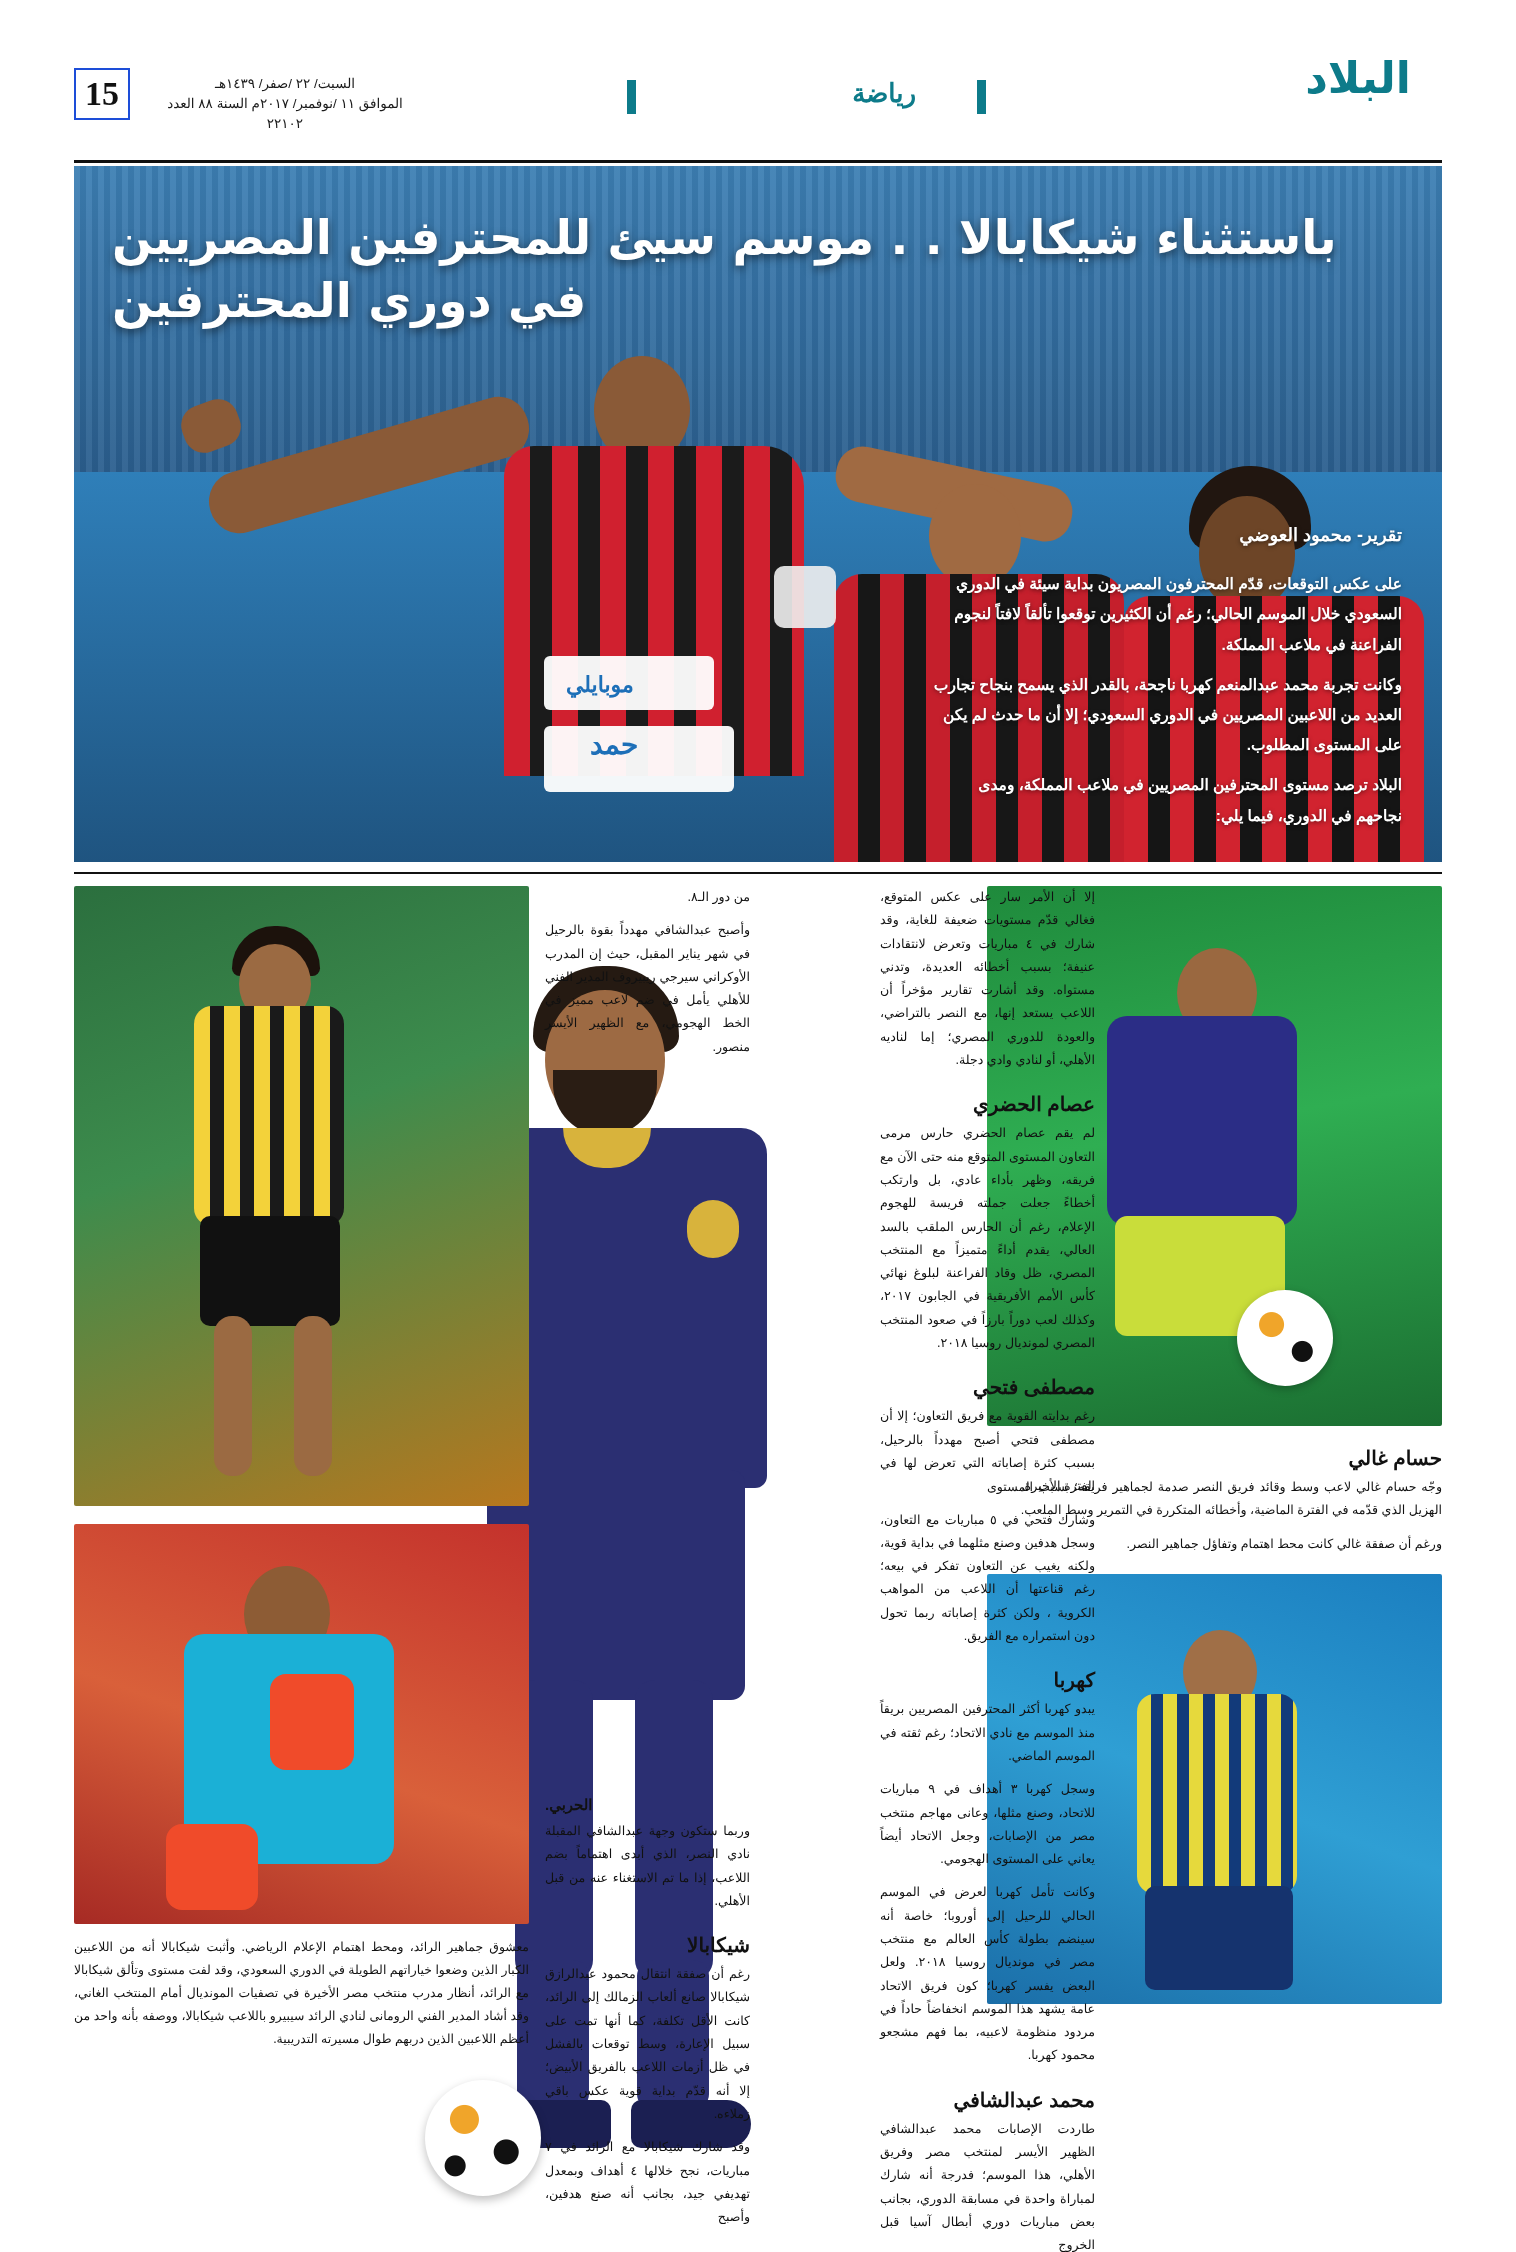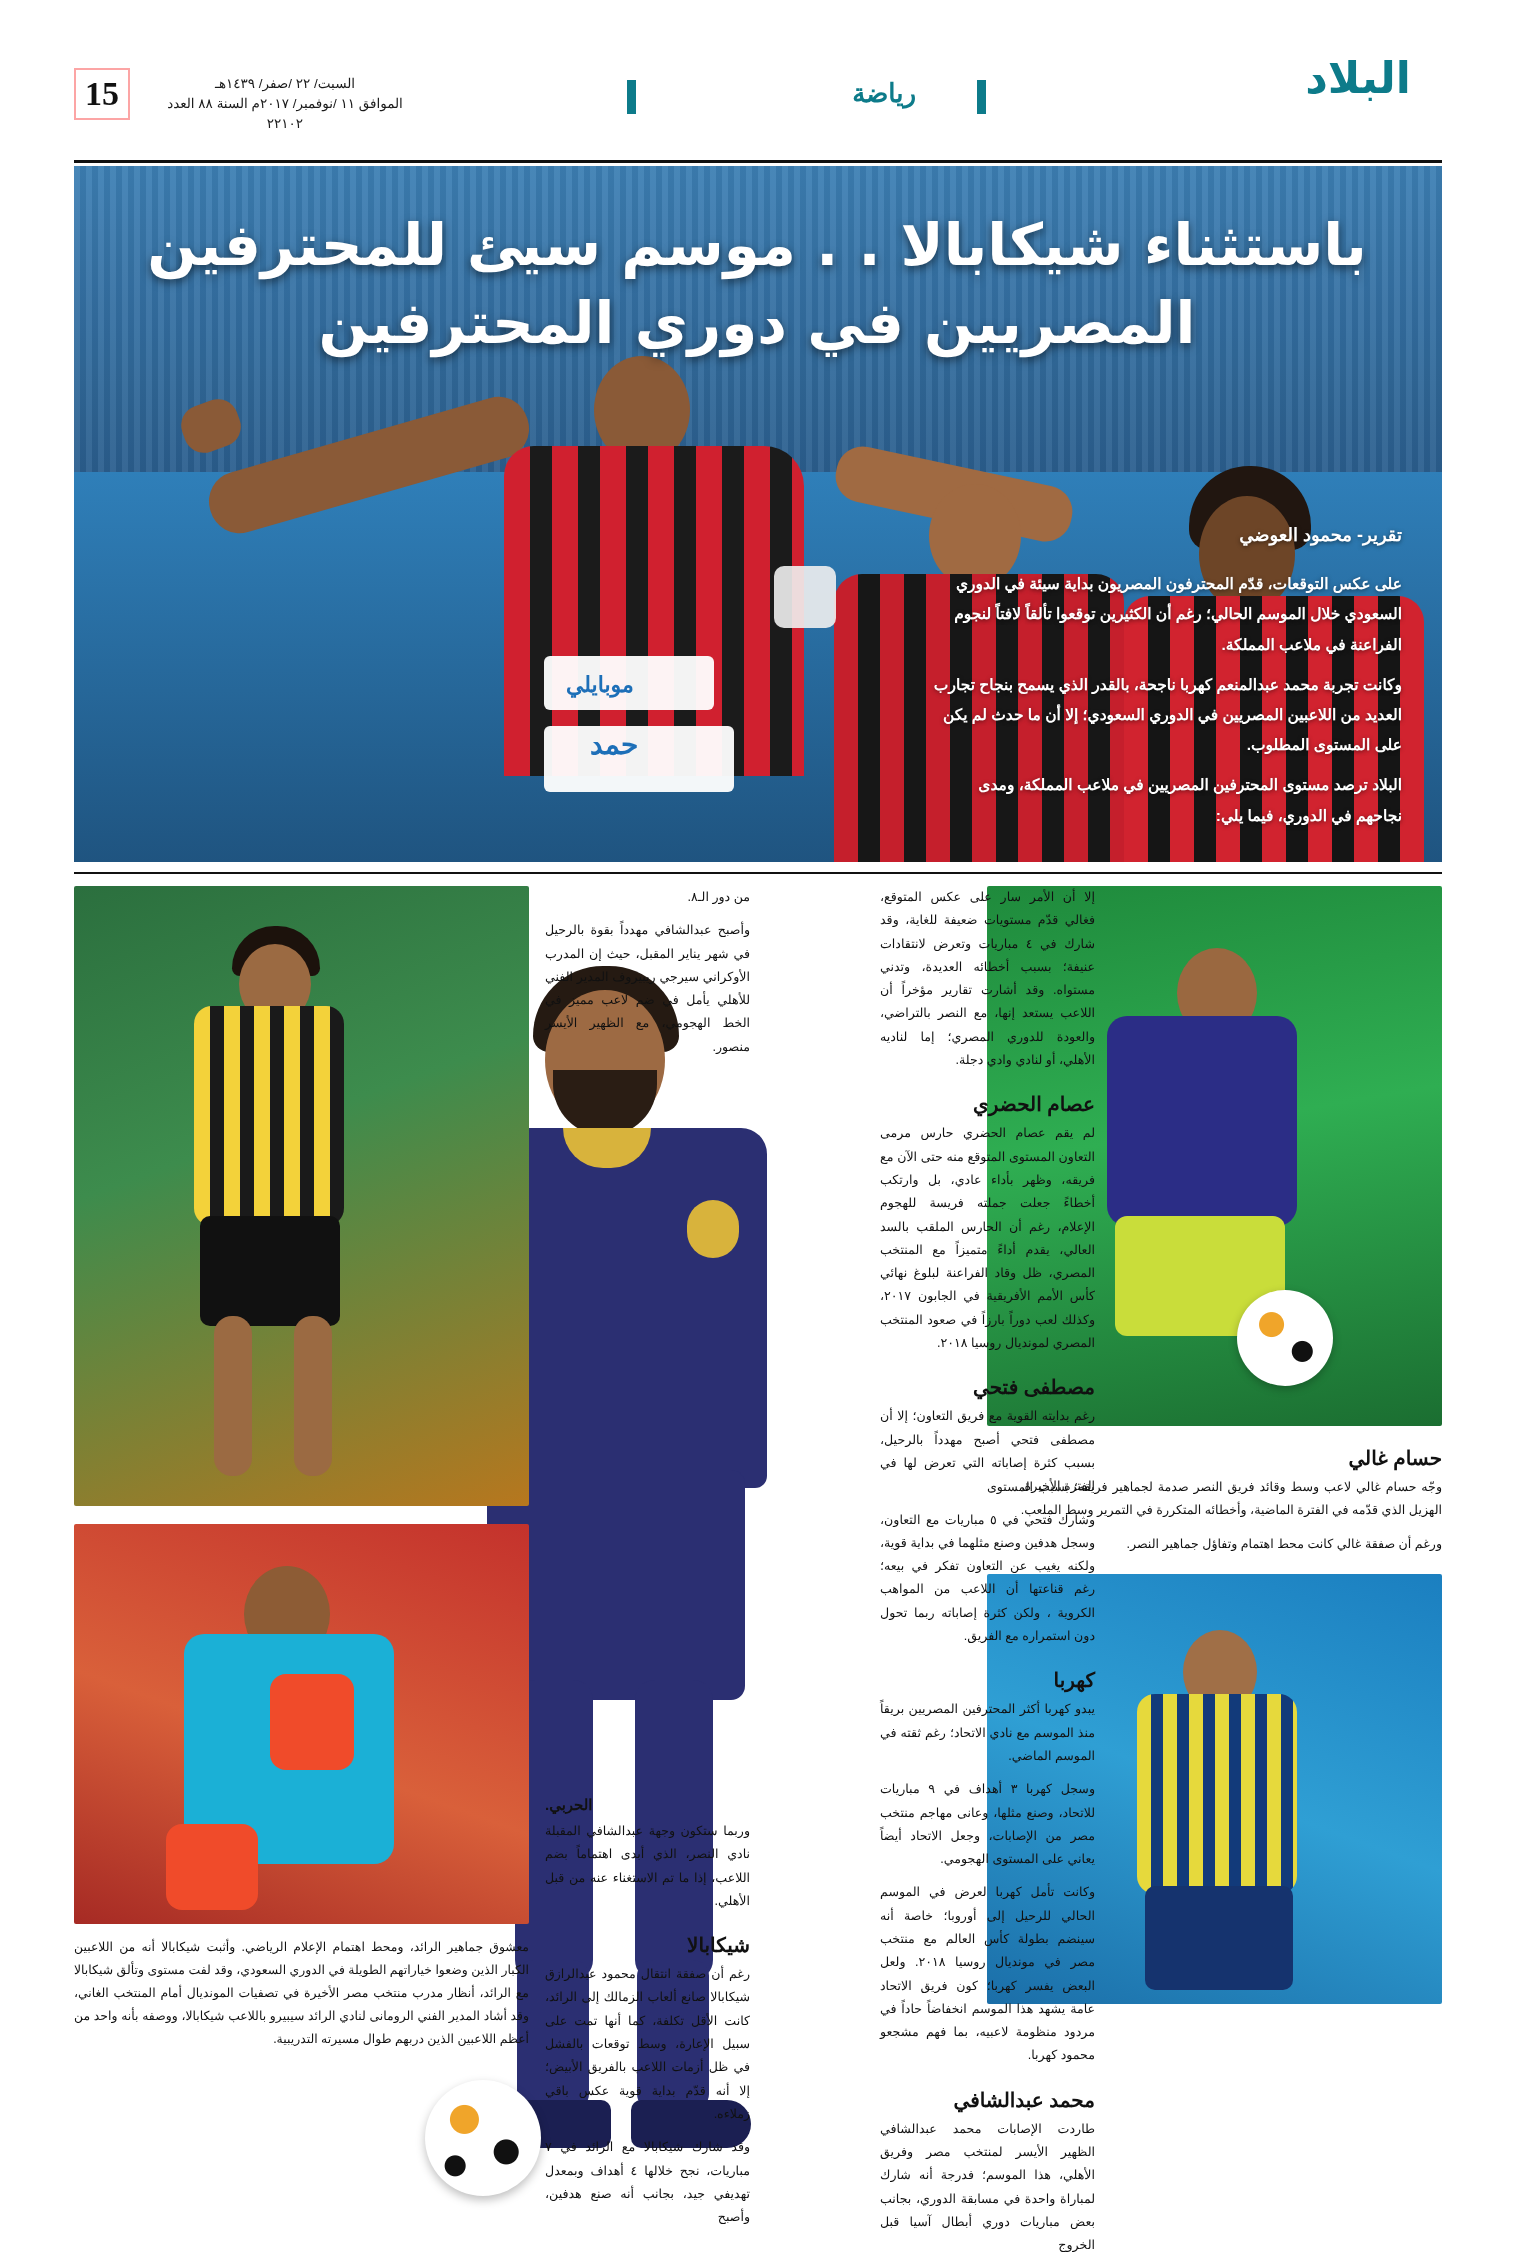--- a/index.html
+++ b/index.html
@@ -18,21 +18,21 @@
   .mast-section{
     position:absolute;right:600px;top:78px;color:#0d7b8a;font-size:26px;font-weight:bold;
   }
   .mast-tick{position:absolute;top:80px;width:9px;height:34px;background:#0d7b8a;}
   .mast-date{
     position:absolute;left:160px;top:74px;width:250px;text-align:center;
     font-size:13.5px;line-height:20px;color:#1a1a1a;
   }
   .mast-pageno{
     position:absolute;left:74px;top:68px;width:52px;height:48px;
-    border:2px solid #fca5a5;display:flex;align-items:center;justify-content:center;
+    border:2px solid #1d4ed8;display:flex;align-items:center;justify-content:center;
     font-size:34px;font-weight:bold;color:#111;
     font-family:"Liberation Serif", serif;
   }
   .rule-top{position:absolute;left:74px;top:160px;width:1368px;height:3px;background:#111;}
 
   
   .hero{
     position:absolute;left:74px;top:166px;width:1368px;height:696px;overflow:hidden;
     background:linear-gradient(180deg,#2e6fa8 0%,#3f86bd 40%,#2c5f8c 100%);
   }
@@ -58,22 +58,22 @@
     background:repeating-linear-gradient(90deg,#c51f2c 0 24px,#171717 24px 46px);}
   .pl2-arm{left:760px;top:300px;width:240px;height:56px;border-radius:26px;background:#a06a42;transform:rotate(12deg);}
   .pl3-head{left:1125px;top:330px;width:96px;height:116px;border-radius:48px/58px;background:#6d4527;}
   .pl3-hair{left:1115px;top:300px;width:122px;height:84px;border-radius:60px 60px 20px 20px;background:#211610;}
   .pl3-body{left:1050px;top:430px;width:300px;height:290px;border-radius:26px 26px 0 0;
     background:repeating-linear-gradient(90deg,#d1232f 0 24px,#151515 24px 46px);}
   .spon1{position:absolute;left:470px;top:490px;width:170px;height:54px;background:#ffffff;border-radius:6px;opacity:.95;}
   .spon2{position:absolute;left:470px;top:560px;width:190px;height:66px;background:#ffffff;border-radius:6px;opacity:.95;}
   .spon-tx{position:absolute;color:#1d6fb8;font-size:22px;font-weight:bold;}
   .hero-title{
-    position:absolute;right:40px;top:40px;width:1290px;text-align:center;
-    color:#ffffff;font-size:58px;line-height:1.35;font-weight:bold;
+    position:absolute;right:40px;top:40px;width:1290px;text-align:left;
+    color:#ffffff;font-size:47px;line-height:1.35;font-weight:bold;
     text-shadow:0 3px 10px rgba(0,0,0,.55);
     font-family:"DejaVu Sans", sans-serif;
   }
   .hero-text{
     position:absolute;right:40px;top:352px;width:470px;text-align:right;color:#ffffff;
     font-size:15.5px;line-height:1.95;font-weight:bold;text-shadow:0 1px 4px rgba(0,0,0,.5);
   }
   .hero-byline{font-size:18px;margin-bottom:16px;}
 
   

